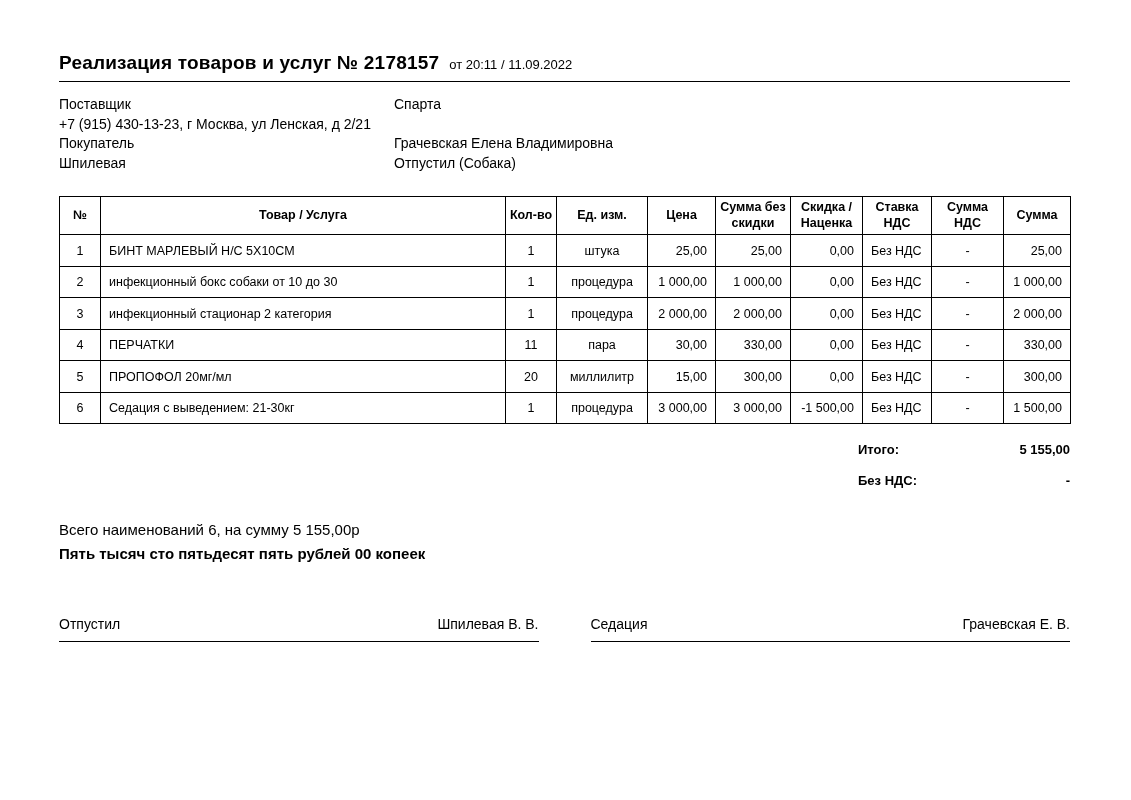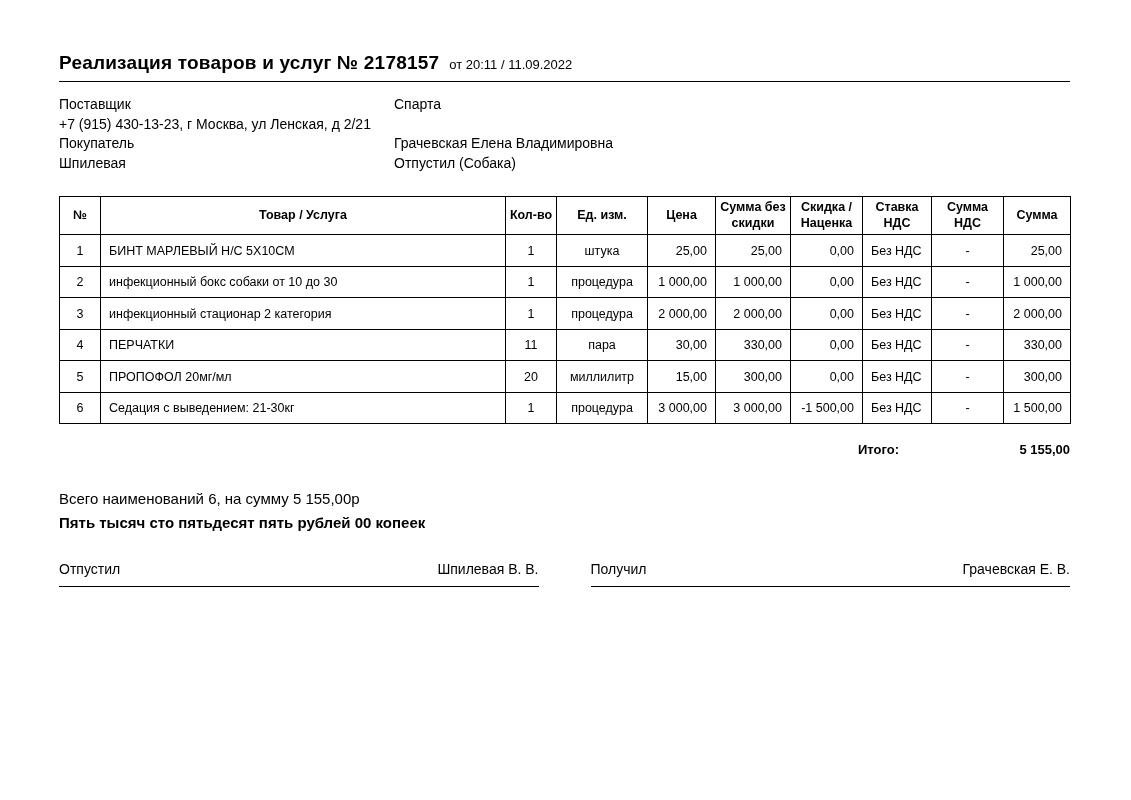--- a/index.html
+++ b/index.html
@@ -64,21 +64,21 @@
   .totals { margin: 10px 0 0 auto; width: 212px; font-size: 13px; }
   .totals-row { display: flex; justify-content: space-between; padding: 8px 0; text-align: center; }
   .totals-label { font-weight: 700; }
   .totals-value { font-weight: 700; }
 
   
   .summary { margin-top: 25px; font-size: 15px; }
   .summary-words { font-weight: 700; margin-top: 7px; }
 
   
-  .signatures { display: flex; gap: 52px; margin-top: 30px; align-items: flex-end; }
+  .signatures { display: flex; gap: 52px; margin-top: 54px; align-items: flex-end; }
   .sig {
     flex: 1;
     display: flex;
     justify-content: space-between;
     align-items: flex-end;
     border-bottom: 1.5px solid #000;
     padding-bottom: 9px;
     font-size: 14px;
   }
 </style>
@@ -225,35 +225,39 @@
     </tbody>
   </table>
 
   <div class="totals">
 
       <div class="totals-row">
         <span class="totals-label">Итого:</span>
         <span class="totals-value">5 155,00</span>
       </div>
 
+      <div class="totals-row">
+        <span class="totals-label">Без НДС:</span>
+        <span class="totals-value">-</span>
+      </div>
 
   </div>
 
   <div class="summary">
     <div class="summary-count">Всего наименований 6, на сумму 5 155,00р</div>
     <div class="summary-words">Пять тысяч сто пятьдесят пять рублей 00 копеек</div>
   </div>
 
   <div class="signatures">
 
       <div class="sig">
         <span>Отпустил</span>
         <span>Шпилевая В. В.</span>
       </div>
 
       <div class="sig">
-        <span>Получил</span>
+        <span>Седация</span>
         <span>Грачевская Е. В.</span>
       </div>
 
   </div>
 
 </div>
 
 </body></html>

